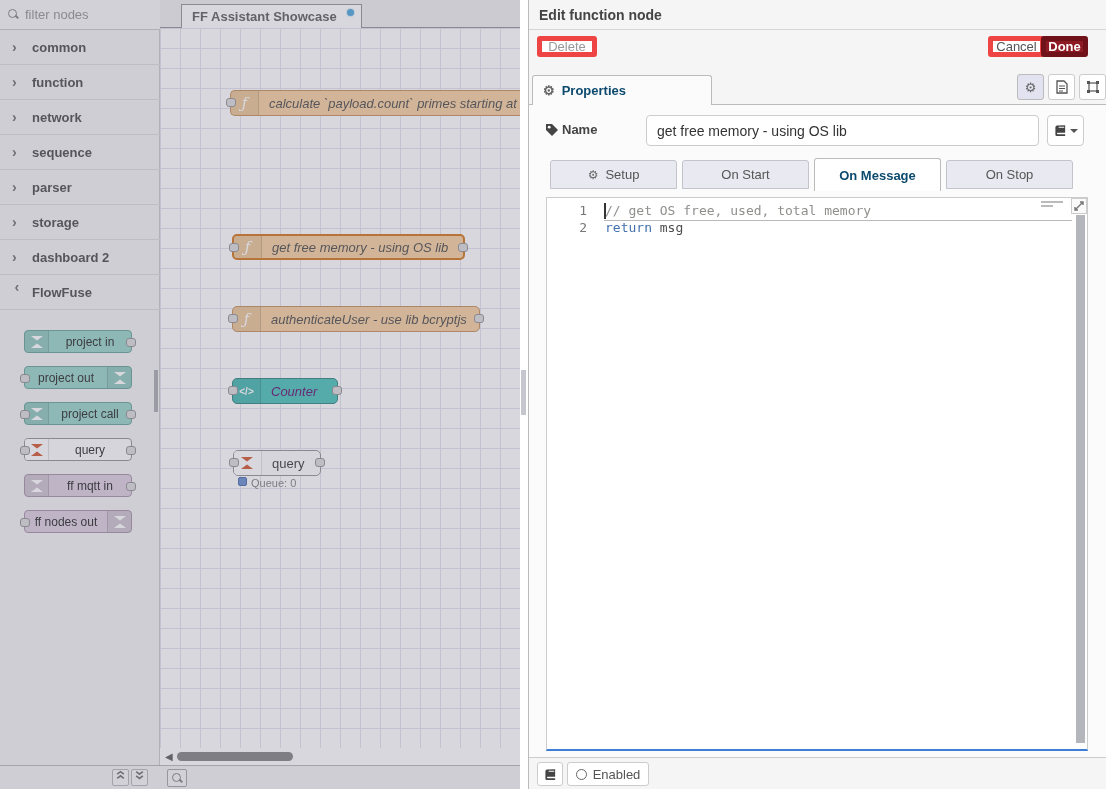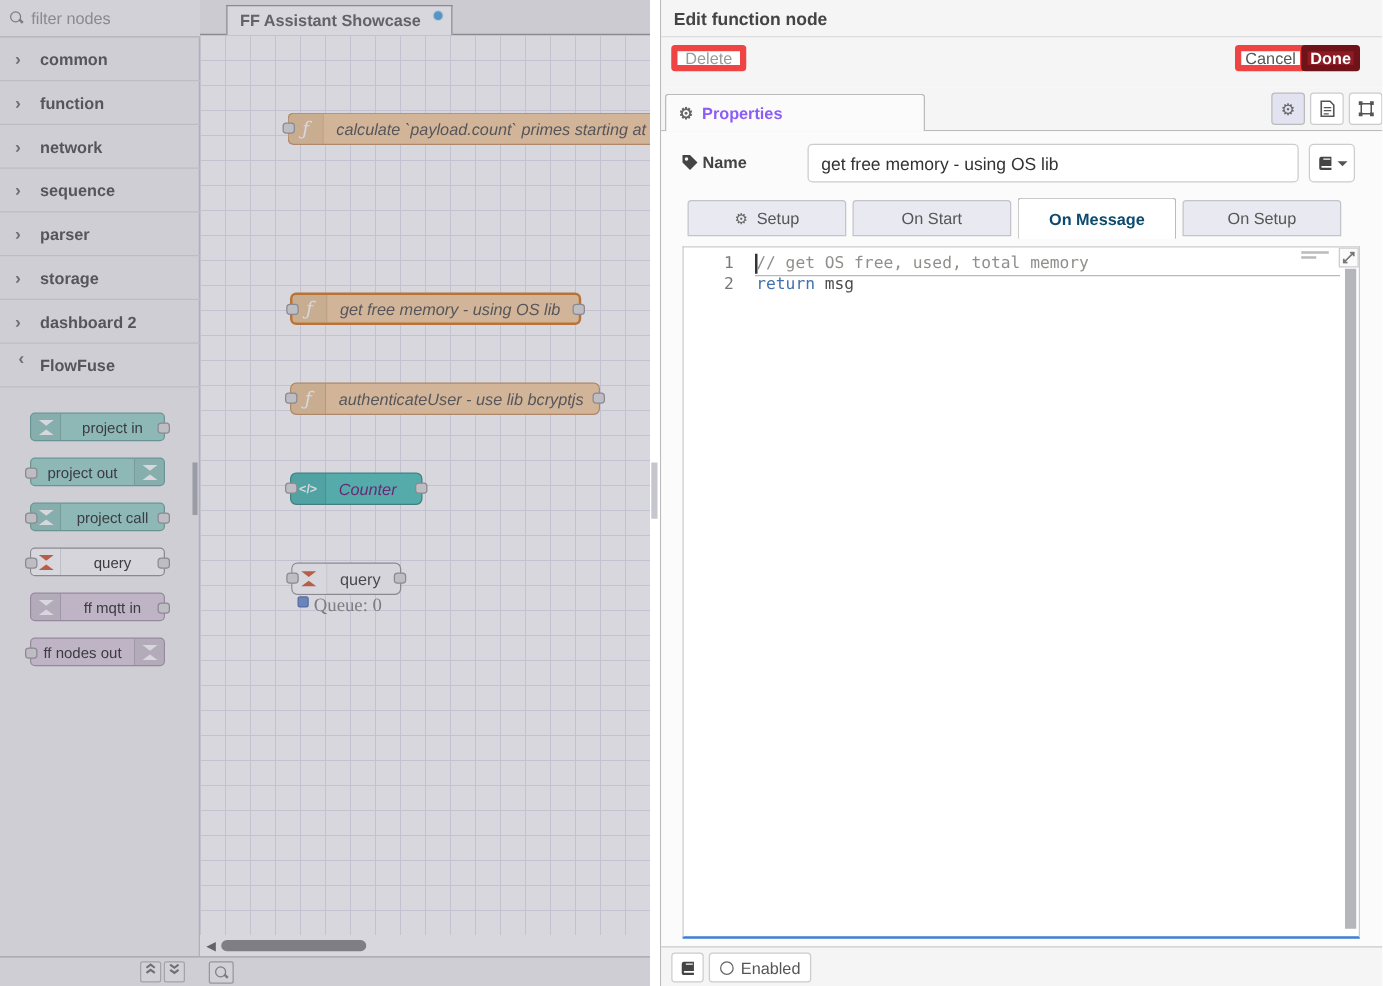--- a/index.html
+++ b/index.html
@@ -42,41 +42,41 @@
     background-size:20px 20px; background-color:#fff; }
   .fnode { position:absolute; height:26px; border-radius:5px; background:#f9d3a5; border:1px solid #c89664; display:flex; align-items:center; cursor:move; }
   .fnode .body-label { flex:1; font-style:italic; font-size:13px; color:#555; padding:0 10px; white-space:nowrap; overflow:hidden; }
   .fnode .iconbox { width:28px; height:100%; background:rgba(0,0,0,0.05); border-right:1px solid rgba(0,0,0,0.12); border-radius:4px 0 0 4px; display:flex; align-items:center; justify-content:center; }
   .func-glyph { color:#fff; font-family:"DejaVu Serif", serif; font-style:italic; font-size:15px; }
   .func-glyph::before { content:"ƒ"; }
   .code-glyph { color:#fff; font-size:10px; font-weight:bold; }
   .code-glyph::before { content:"</>"; }
   .fnode.selected { border:2px solid #d77e27; }
   .changed-dot { position:absolute; width:10px; height:10px; border-radius:50%; background:#55aadd; border:1px solid #ffffffcc; }
-  .node-status { position:absolute; display:flex; align-items:flex-start; gap:4px; font-size:15px; color:#888;font-family:Liberation Serif, serif; }
+  .node-status { position:absolute; display:flex; align-items:flex-start; gap:4px; font-size:11px; color:#888; }
   .status-square { width:9px; height:9px; background:#7292d0; border:1px solid #5572b0; border-radius:2px; }
   .hscroll-arrow { position:absolute; left:5px; top:751px; color:#666; font-size:10px; }
   .hscroll-thumb { position:absolute; left:17px; top:752px; width:116px; height:9px; background:#8a8a8a; border-radius:5px; }
   .canvas-footer { position:absolute; left:0; bottom:0; width:360px; height:24px; background:#f3f3f3; border-top:1px solid #bbb; }
   .cf-search { position:absolute; left:7px; top:3px; width:20px; height:18px; background:#f7f7f7; border:1px solid #aaa; border-radius:2px; display:flex; align-items:center; justify-content:center; cursor:pointer; }
   .vstrip { position:absolute; left:520px; top:0; width:8px; height:789px; background:#fff; }
   .vstrip .thumb { position:absolute; left:1px; top:370px; width:5px; height:45px; background:#c6c6cf; }
   .dim { position:absolute; left:0; top:0; width:520px; height:789px; background:rgba(88,88,112,0.24); pointer-events:none; z-index:5; }
 
   
   .panel { position:absolute; left:528px; top:0; width:578px; height:789px; background:#fbfbfc; border-left:1px solid #bbb; }
   .p-header { position:absolute; left:0; top:0; width:100%; height:30px; background:#f5f5f5; border-bottom:1px solid #d5d5d5; display:flex; align-items:center; padding-left:10px; }
   .p-title { font-weight:bold; font-size:14px; color:#444; }
   .p-toolbar { position:absolute; left:0; top:30px; width:100%; height:40px; background:#f5f5f5; }
   .btn { position:absolute; height:21px; background:#fff; border:5px solid #ef4444; border-radius:3px; font-size:13px; display:flex; align-items:center; justify-content:center; cursor:pointer; }
   .btn-delete { left:8px; top:6px; width:60px; color:#999; }
   .btn-cancel { left:431px; top:6px; width:57px; color:#555;margin-left:28px; }
   .btn-done { left:512px; top:6px; width:47px; background:#8e1a23; border-color:#6f121a; color:#fff; font-weight:bold; }
   .p-tabrow { position:absolute; left:0; top:70px; width:100%; height:35px; background:#f5f5f5; border-bottom:1px solid #bbb; }
-  .props-tab { position:absolute; left:3px; top:5px; width:208px; height:30px; background:#fbfbfc; border:1px solid #bbb; border-bottom:none; border-radius:3px 3px 0 0; display:flex; align-items:center; gap:7px; padding-left:10px; font-weight:bold; color:#8b5cf6; z-index:2; }
+  .props-tab { position:absolute; left:3px; top:5px; width:180px; height:30px; background:#fbfbfc; border:1px solid #bbb; border-bottom:none; border-radius:3px 3px 0 0; display:flex; align-items:center; gap:7px; padding-left:10px; font-weight:bold; color:#0c4a6e; z-index:2; }
   .mini-btn { position:absolute; top:4px; width:27px; height:26px; background:#fff; border:1px solid #ccc; border-radius:3px; display:flex; align-items:center; justify-content:center; cursor:pointer; color:#555; }
   .mini-btn.active { background:#e2e2f0; border-color:#bbb; }
   .gear { font-size:13px; color:#666; }
   .gear::before { content:"⚙"; }
 
   .p-content { position:absolute; left:0; top:105px; width:100%; height:652px; background:#fbfbfc; }
   .name-row { position:absolute; left:0; top:10px; width:100%; height:32px; }
   .name-label { position:absolute; left:33px; top:7px; font-weight:bold; color:#444; font-size:13px; }
   .name-input { position:absolute; left:117px; top:0; width:393px; height:31px; border:1px solid #ccc; border-radius:4px; background:#fff; font-size:14px; color:#333; padding:0 10px; font-family:"Liberation Sans", sans-serif; }
   .lib-btn { position:absolute; left:518px; top:0; width:37px; height:31px; background:#fff; border:1px solid #ccc; border-radius:4px; display:flex; align-items:center; justify-content:center; gap:3px; cursor:pointer; }
@@ -361,21 +361,21 @@
           <span class="gear" style="font-size:12px"></span>
           <span>Setup</span>
         </div>
         <div class="ftab" style="left:153px">
           <span>On Start</span>
         </div>
         <div class="ftab active" style="left:285px">
           <span>On Message</span>
         </div>
         <div class="ftab" style="left:417px">
-          <span>On Setup</span>
+          <span>On Stop</span>
         </div>
       </div>
 
       <div class="editor">
         <span class="gutter-num" style="top:5px">1</span>
         <span class="gutter-num" style="top:22px">2</span>
         <span class="cursor-bar"></span>
         <span class="codeline tok-comment" style="top:5px">// get OS free, used, total memory</span>
         <span class="codeline" style="top:22px"><span class="tok-keyword">return</span><span class="tok-plain"> msg</span></span>
         <span class="curline-under"></span>

